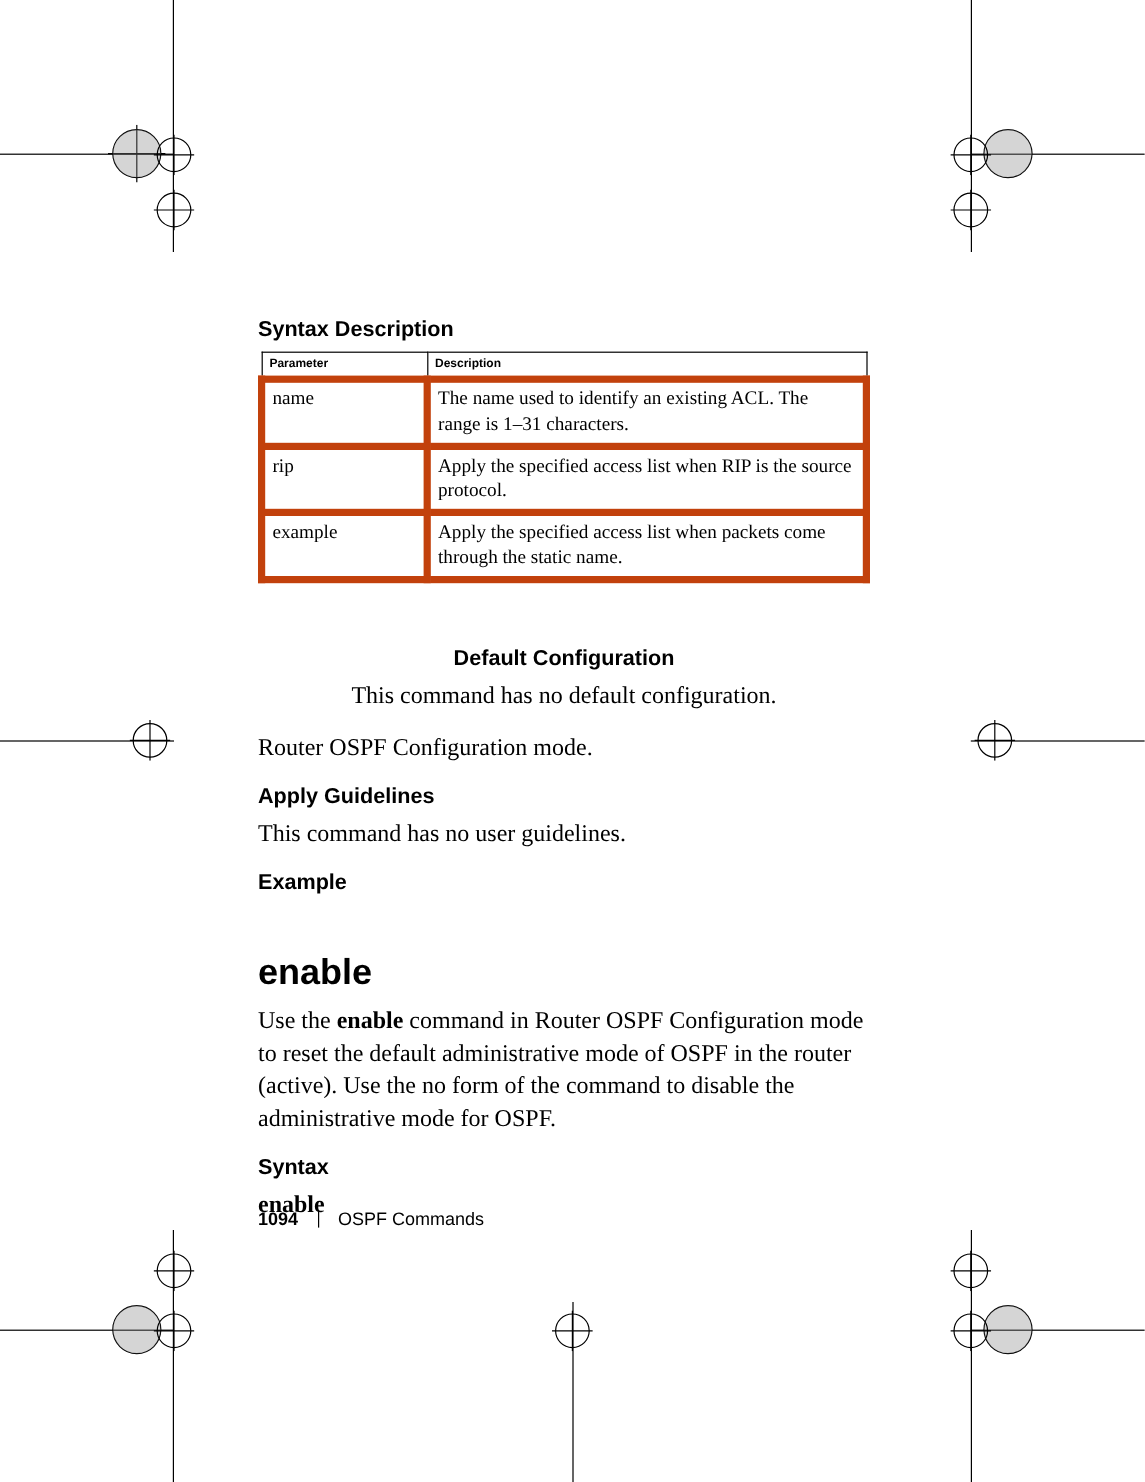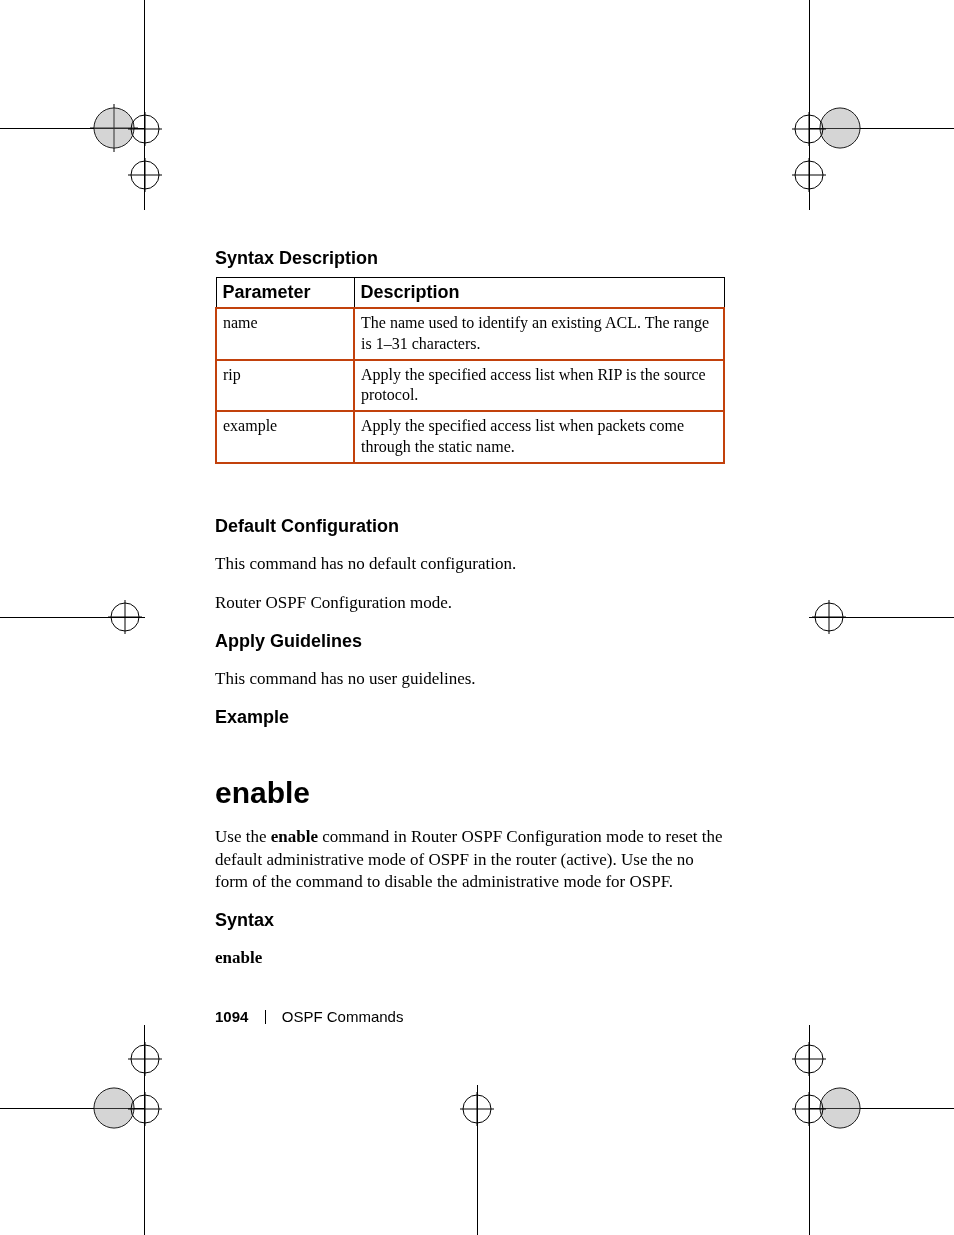--- a/index.html
+++ b/index.html
@@ -8,59 +8,59 @@
     background: #fff;
     width: 954px;
     height: 1235px;
     font-family: "Times New Roman", Times, serif;
     color: #000;
     position: relative;
   }
   .page {
     position: absolute;
     left: 215px;
-    top: 248px;
+    top: 264px;
     width: 510px;
   }
   .h2 {
     font-family: Arial, Helvetica, sans-serif;
     font-weight: bold;
     font-size: 18px;
     margin: 0 0 8px 0;
   }
   .h1 {
     font-family: Arial, Helvetica, sans-serif;
     font-weight: bold;
     font-size: 30px;
     margin: 48px 0 10px 0;
   }
   .para {
-    font-size: 17px;
+    font-size: 20px;
     line-height: 1.35;
-    margin: 16px 0 14px 0;
+    margin: 0 0 14px 0;
   }
   .block {
     margin-top: 16px;
   }
   table.syntax {
     border-collapse: collapse;
     width: 100%;
     font-size: 16px;
   }
   table.syntax th {
     font-family: Arial, Helvetica, sans-serif;
     font-weight: bold;
-    font-size: 18px;
+    font-size: 10px;
     text-align: left;
     padding: 4px 6px;
     border: 1px solid #000;
   }
   table.syntax td {
     padding: 4px 6px;
-    border: 2px solid #c2410c;
+    border: 6px solid #c2410c;
     vertical-align: top;
     line-height: 1.3;
   }
   .col-param { width: 125px; }
   .footer {
     position: absolute;
     left: 215px;
     top: 1008px;
     font-family: Arial, Helvetica, sans-serif;
     font-size: 15px;
@@ -103,21 +103,21 @@
         <td>rip</td>
         <td>Apply the specified access list when RIP is the source protocol.</td>
       </tr>
       <tr>
         <td>example</td>
         <td>Apply the specified access list when packets come through the static name.</td>
       </tr>
     </tbody>
   </table>
 
-  <div class="block" style="margin-top:52px;">
+  <div class="block" style="margin-top:52px;text-align:center;">
     <div class="h2">Default Configuration</div>
     <p class="para">This command has no default configuration.</p>
   </div>
 
   <div class="block">
     <p class="para">Router OSPF Configuration mode.</p>
   </div>
 
   <div class="block">
     <div class="h2">Apply Guidelines</div>

